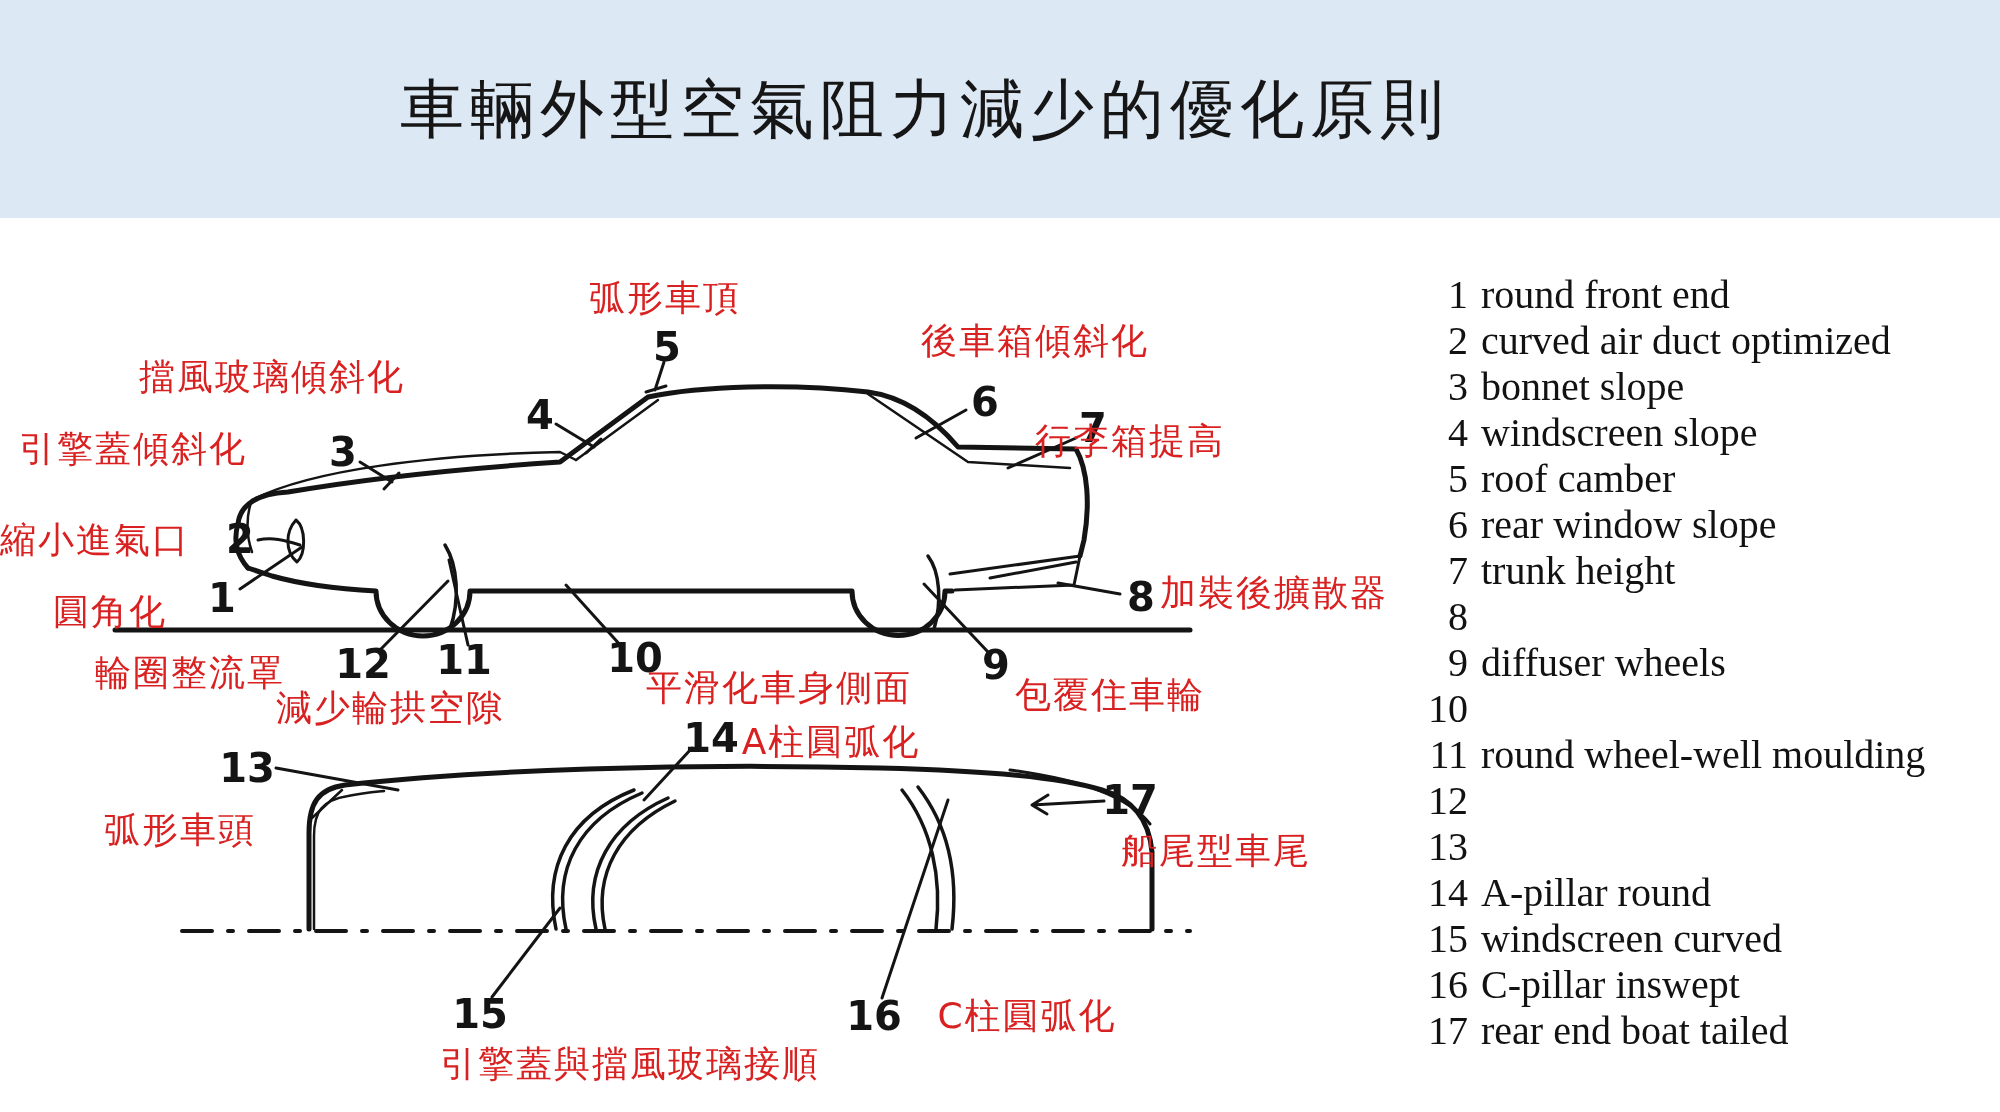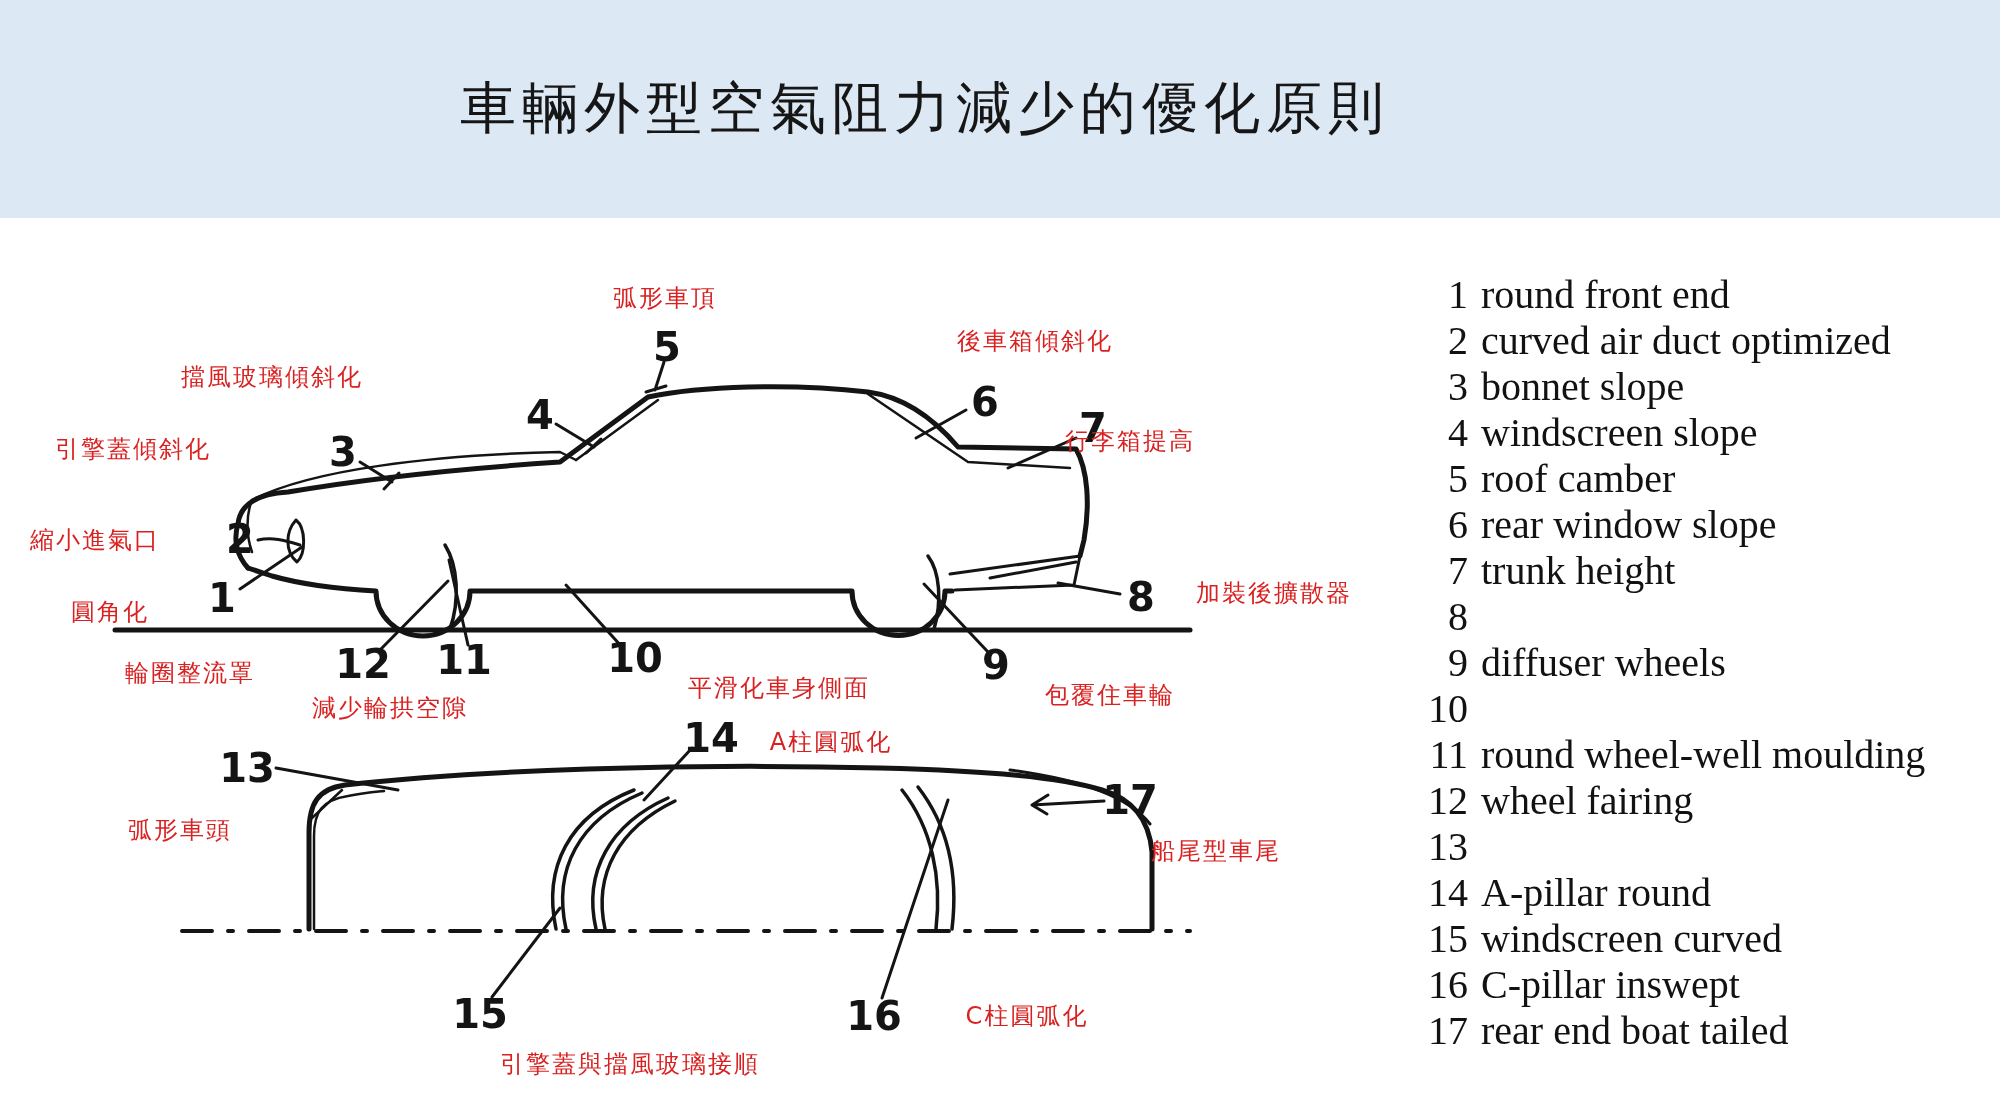--- a/index.html
+++ b/index.html
@@ -5,32 +5,32 @@
   html,body{margin:0;padding:0;}
   body{
     width:2000px;height:1112px;position:relative;background:#ffffff;
     font-family:"DejaVu Sans",sans-serif;overflow:hidden;
   }
   .title-band{
     position:absolute;left:0;top:0;width:2000px;height:218px;
     background:#dce8f4;display:flex;align-items:center;justify-content:center;
   }
   .title-band .title{
-    font-size:56px;letter-spacing:6px;color:#161616;font-weight:400;
+    font-size:64px;letter-spacing:6px;color:#161616;font-weight:400;
     padding-right:150px;white-space:nowrap;
   }
   svg.art{position:absolute;left:0;top:0;z-index:1;}
   .num{
     position:absolute;transform:translate(-50%,-50%);z-index:3;
     font-family:"DejaVu Sans",sans-serif;font-weight:700;font-size:40px;color:#141414;
     white-space:nowrap;
   }
   .zh{
     position:absolute;transform:translate(-50%,-50%);z-index:3;
-    font-size:24px;color:#d92121;white-space:nowrap;letter-spacing:2px;
+    font-size:36px;color:#d92121;white-space:nowrap;letter-spacing:2px;
   }
   .legend{
     position:absolute;left:1398px;top:272px;z-index:3;
     font-family:"Liberation Serif","DejaVu Serif",serif;font-size:40px;color:#121212;
   }
   .legend-row{display:flex;height:46px;line-height:46px;}
   .legend-num{width:70px;text-align:right;margin-right:13px;flex:0 0 auto;}
   .legend-label{white-space:nowrap;}
 </style>
 </head>
@@ -201,21 +201,20 @@
     </div>
   <div class="legend-row">
       <span class="legend-num">10</span>
     </div>
   <div class="legend-row">
       <span class="legend-num">11</span>
       <span class="legend-label">round wheel-well moulding</span>
     </div>
   <div class="legend-row">
       <span class="legend-num">12</span>
-      <span class="legend-label">wheel fairing</span>
     </div>
   <div class="legend-row">
       <span class="legend-num">13</span>
     </div>
   <div class="legend-row">
       <span class="legend-num">14</span>
       <span class="legend-label">A-pillar round</span>
     </div>
   <div class="legend-row">
       <span class="legend-num">15</span>

